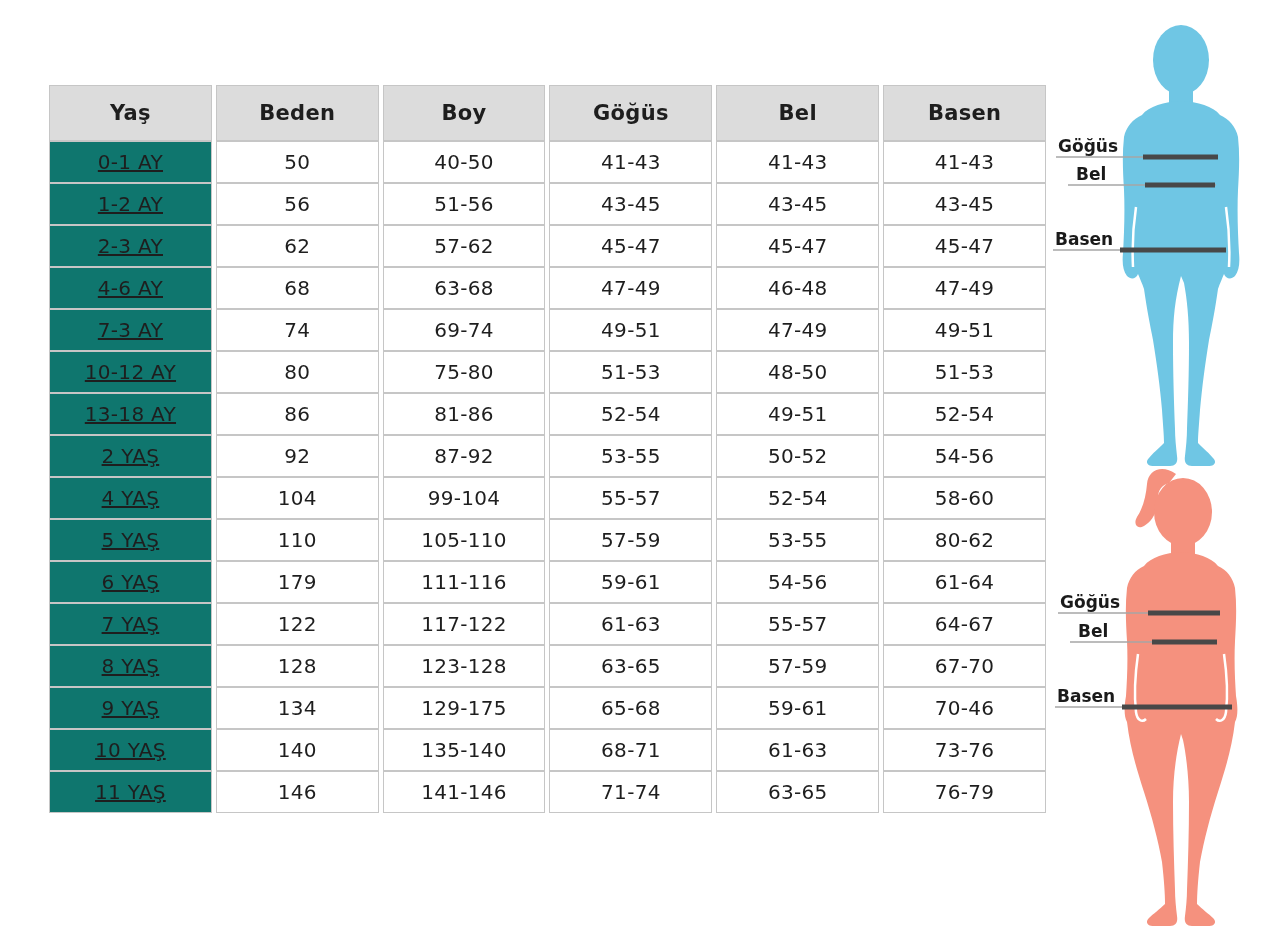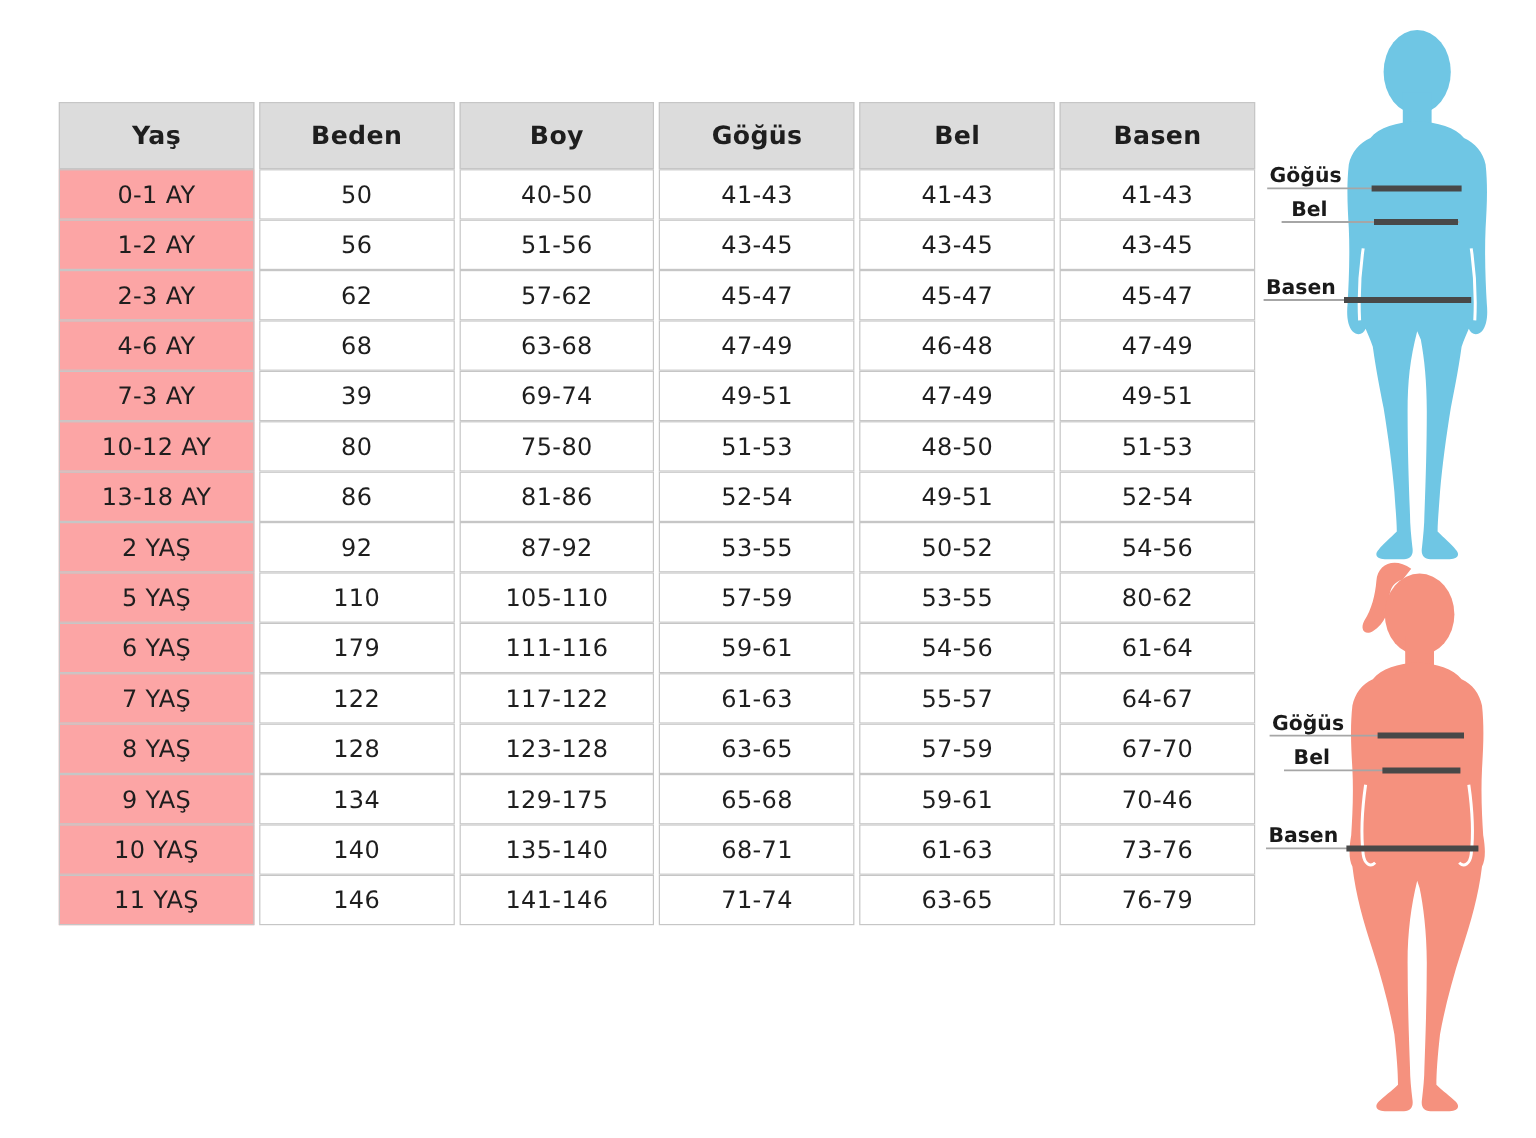--- a/index.html
+++ b/index.html
@@ -39,21 +39,22 @@
     font-size: 21px;
     font-weight: bold;
   }
   table.size-table td {
     background: #ffffff;
     height: 40px;
     font-size: 20px;
     font-weight: normal;
   }
   table.size-table td.rowlabel {
-    background: #fca5a5;
+    background: #0f766e;
+    text-decoration: underline;
   }
   .figure-svg {
     position: absolute;
     display: block;
   }
   #figure-top { left: 1048px; top: 15px; }
   #figure-bottom { left: 1048px; top: 462px; }
   .measure-label {
     font-family: "DejaVu Sans", "Liberation Sans", sans-serif;
     font-size: 17px;
@@ -105,21 +106,21 @@
         <tr>
           <td class="rowlabel">4-6 AY</td>
           <td>68</td>
           <td>63-68</td>
           <td>47-49</td>
           <td>46-48</td>
           <td>47-49</td>
         </tr>
         <tr>
           <td class="rowlabel">7-3 AY</td>
-          <td>39</td>
+          <td>74</td>
           <td>69-74</td>
           <td>49-51</td>
           <td>47-49</td>
           <td>49-51</td>
         </tr>
         <tr>
           <td class="rowlabel">10-12 AY</td>
           <td>80</td>
           <td>75-80</td>
           <td>51-53</td>
@@ -134,20 +135,28 @@
           <td>49-51</td>
           <td>52-54</td>
         </tr>
         <tr>
           <td class="rowlabel">2 YAŞ</td>
           <td>92</td>
           <td>87-92</td>
           <td>53-55</td>
           <td>50-52</td>
           <td>54-56</td>
+        </tr>
+        <tr>
+          <td class="rowlabel">4 YAŞ</td>
+          <td>104</td>
+          <td>99-104</td>
+          <td>55-57</td>
+          <td>52-54</td>
+          <td>58-60</td>
         </tr>
         <tr>
           <td class="rowlabel">5 YAŞ</td>
           <td>110</td>
           <td>105-110</td>
           <td>57-59</td>
           <td>53-55</td>
           <td>80-62</td>
         </tr>
         <tr>

